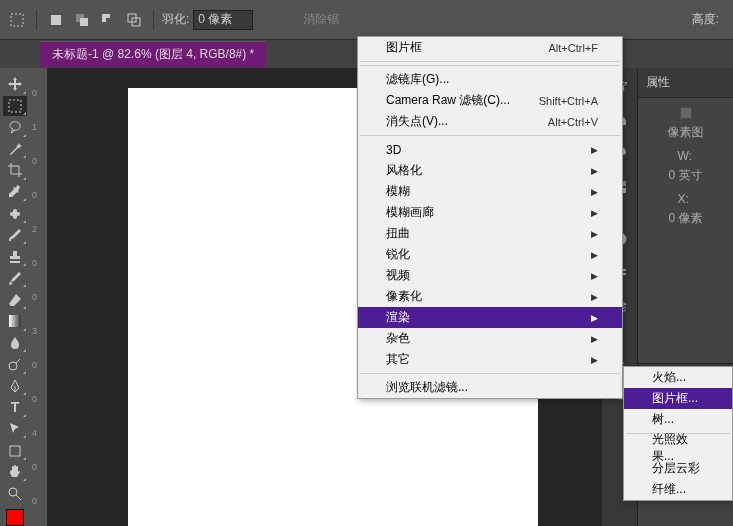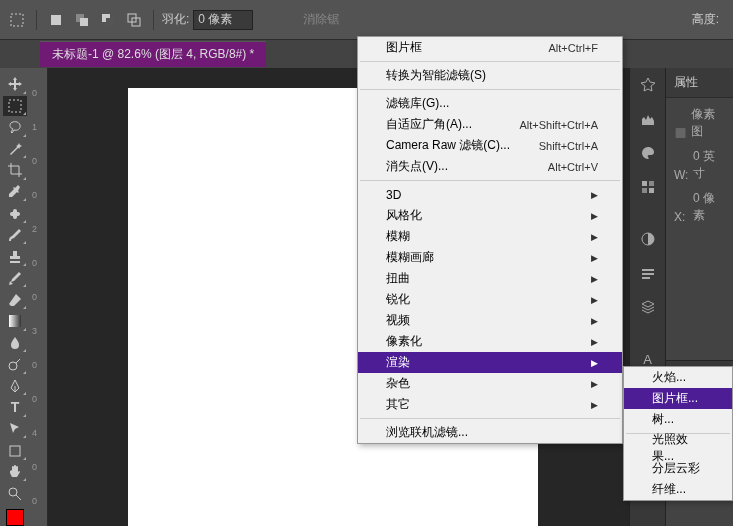--- a/index.html
+++ b/index.html
@@ -16,24 +16,24 @@
 .tool { width:24px; height:22px; display:flex; align-items:center; justify-content:center; color:#ccc; position:relative; }
 .tool.active { background:#2a2a2a; }
 .tool .tri { position:absolute; right:1px; bottom:1px; width:0; height:0; border-left:3px solid transparent; border-bottom:3px solid #aaa; }
 .color-sw { width:18px; height:18px; margin-top:4px; }
 .ruler-v { width:18px; background:#535353; border-right:1px solid #2a2a2a; position:relative; }
 .ruler-v .tick { position:absolute; left:2px; color:#999; font-size:9px; }
 .canvas-area { flex:1; background:#262626; position:relative; overflow:hidden; }
 .canvas { position:absolute; left:80px; top:20px; width:410px; height:440px; background:#fff; }
 .right-strip { width:36px; background:#383838; display:flex; flex-direction:column; align-items:center; padding-top:4px; gap:8px; border-left:1px solid #222; }
 .r-icon { width:26px; height:26px; display:flex; align-items:center; justify-content:center; color:#aaa; }
-.panels { width:68px; background:#434343; border-left:1px solid #222; }
+.panels { width:96px; background:#434343; border-left:1px solid #222; }
 .panel-hdr { padding:6px 8px; color:#ccc; border-bottom:1px solid #2a2a2a; background:#3a3a3a; }
 .panel-body { padding:8px; color:#aaa; font-size:11px; }
-.prop-row { display:flex; align-items:flex-end; gap:4px; margin-bottom:8px; }
+.prop-row { display:flex; align-items:center; gap:4px; margin-bottom:8px;flex-direction:column; }
 .prop-row .lbl { width:16px; }
 .menu { position:absolute; background:#f0f0f0; border:1px solid #999; box-shadow:2px 2px 6px rgba(0,0,0,.3); color:#000; }
 .menu-main { left:357px; top:12px; width:266px;margin-top:24px; }
 .menu-sub { left:623px; top:366px; width:110px; }
 .mi { display:flex; align-items:center; justify-content:space-between; padding:4px 24px 4px 28px; height:21px; position:relative; }
 .mi:hover, .mi.hi { background:#4c1d95; color:#fff; }
 .mi .arrow { font-size:9px; color:#333; }
 .mi.hi .arrow { color:#fff; }
 .ms { height:1px; background:#ccc; margin:3px 2px; }
 .shortcut { color:#333; font-size:11px; }
@@ -311,30 +311,23 @@
     </div>
   </div>
 </div>
 
 <div class="menu menu-main" id="mainmenu">
     <div class="mi">
       <span>图片框</span>
       <span class="shortcut">Alt+Ctrl+F</span>
     </div>
     <div class="ms"></div>
-    <div class="mi">
-      <span>转换为智能滤镜(S)</span>
-    </div>
     <div class="ms"></div>
     <div class="mi">
       <span>滤镜库(G)...</span>
-    </div>
-    <div class="mi">
-      <span>自适应广角(A)...</span>
-      <span class="shortcut">Alt+Shift+Ctrl+A</span>
     </div>
     <div class="mi">
       <span>Camera Raw 滤镜(C)...</span>
       <span class="shortcut">Shift+Ctrl+A</span>
     </div>
     <div class="mi">
       <span>消失点(V)...</span>
       <span class="shortcut">Alt+Ctrl+V</span>
     </div>
     <div class="ms"></div>

